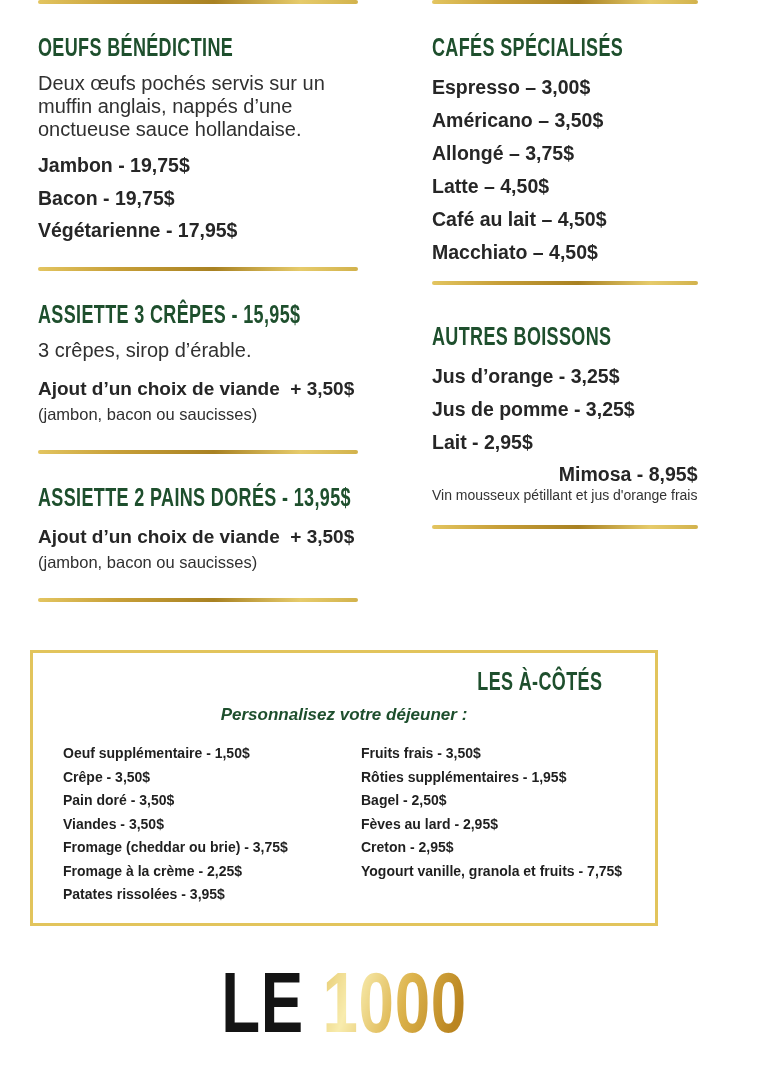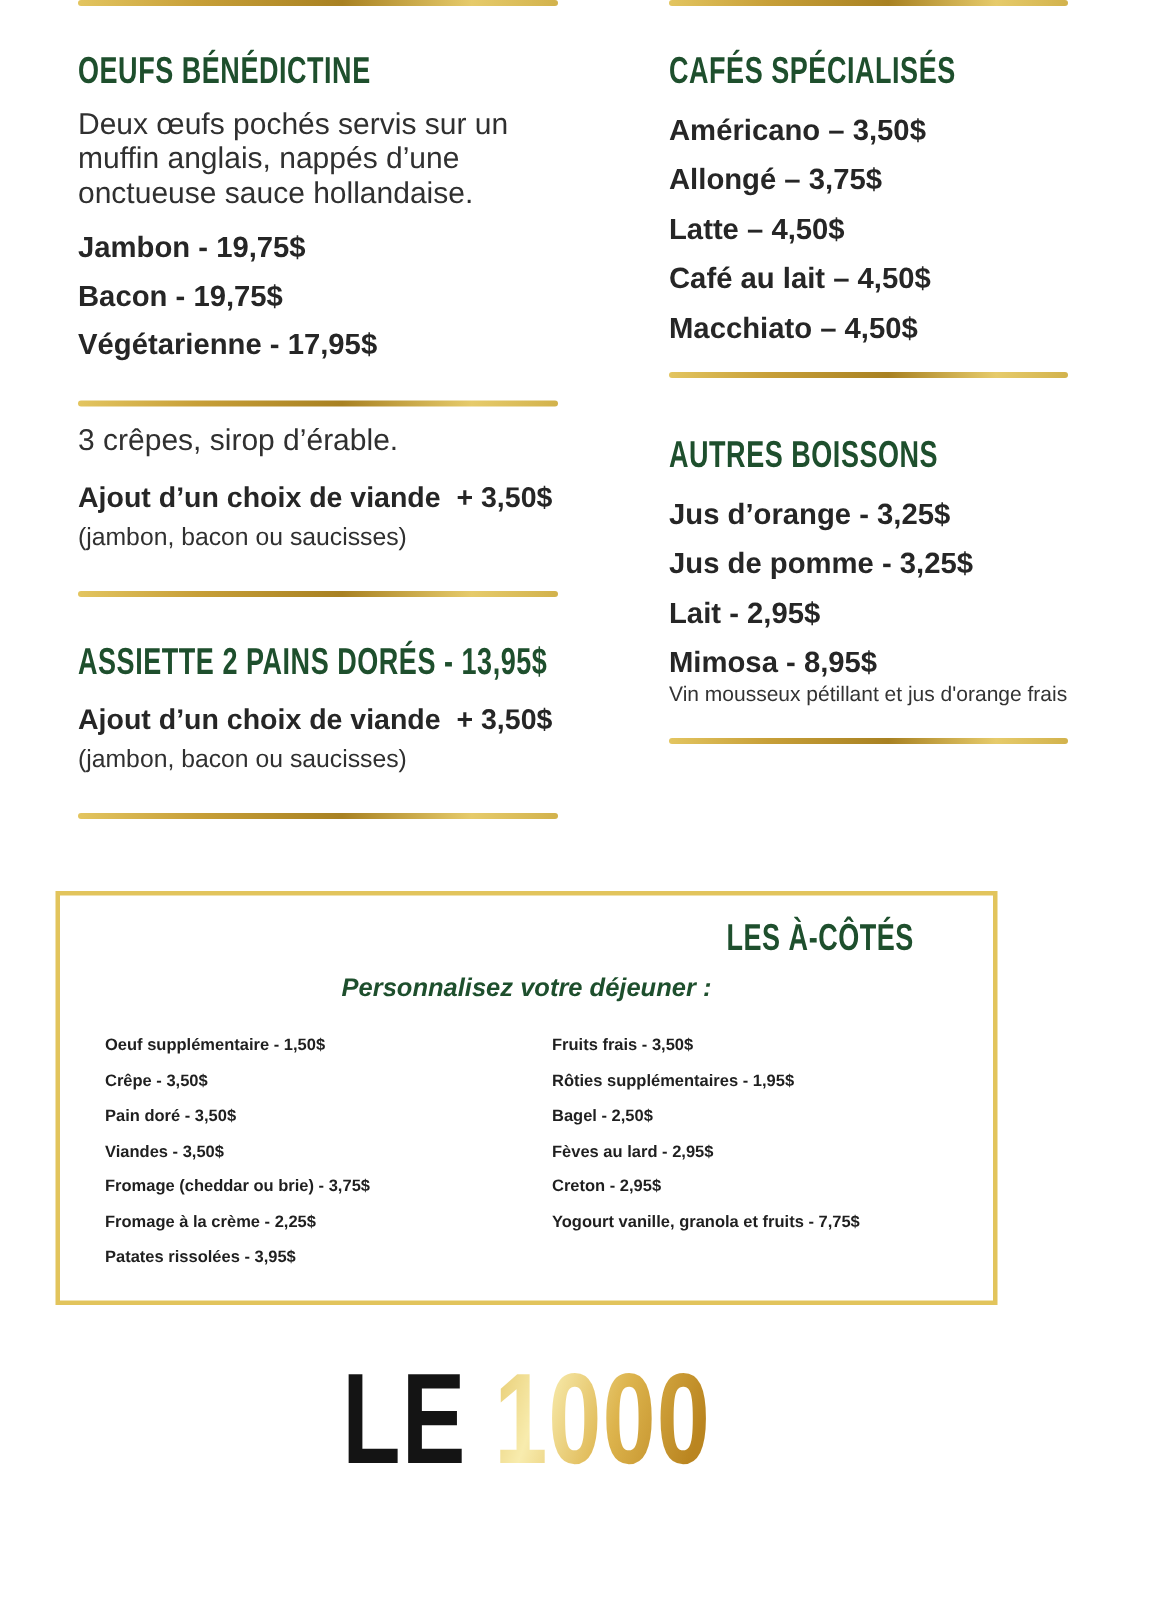--- a/index.html
+++ b/index.html
@@ -8,21 +8,21 @@
     --ink:#282828;
   }
   *{margin:0;padding:0;box-sizing:border-box;}
   html,body{background:#ffffff;}
   body{
     width:776px;height:1080px;
     font-family:"Liberation Sans", sans-serif;
     color:var(--ink);
     overflow:hidden;
   }
-  .page{position:relative;width:688px;height:1080px;padding-left:14px;}
+  .page{position:relative;width:688px;height:1080px;}
 
   .columns{display:flex;padding:0 0 0 38px;}
   .col-left{width:320px;margin-right:74px;}
   .col-right{width:322px;}
 
   .gold-line{
     height:4px;border-radius:2px;
     background:linear-gradient(90deg,#e3c560 0%,#c79f38 25%,#a88122 55%,#e6cb6b 82%,#d2b24c 100%);
   }
 
@@ -51,21 +51,21 @@
     width:628px;
     border:3px solid #e2c45c;
     padding:14px 28px 16px;
   }
   .box-title{text-align:right;color:var(--green);font-size:25px;font-weight:800;}
   .box-title .condense{display:inline-block;white-space:nowrap;transform:scaleX(0.72);transform-origin:50% 50%;letter-spacing:0.5px;}
   .box-subtitle{margin-top:9px;text-align:center;color:var(--green);font-size:17px;font-style:italic;font-weight:600;}
   .box-cols{display:flex;margin-top:17px;padding:0 2px;}
   .box-col1{width:298px;}
   .box-col2{flex:1;}
-  .side-item{font-size:11px;font-weight:600;color:#1f1f1f;line-height:23.5px;}
+  .side-item{font-size:14px;font-weight:600;color:#1f1f1f;line-height:23.5px;}
 
   
   .logo{margin-top:38px;text-align:center;}
   .logo-text{
     font-size:86px;font-weight:900;line-height:0.9;
     display:inline-block;transform:scaleX(0.74);transform-origin:50% 50%;
     white-space:nowrap;letter-spacing:1px;
   }
   .logo-le{color:#141414;}
   .logo-num{
@@ -90,20 +90,21 @@
         <div class="items">
           <div class="item">Jambon - 19,75$</div>
           <div class="item">Bacon - 19,75$</div>
           <div class="item">Végétarienne - 17,95$</div>
         </div>
       </div>
 
       <div class="gold-line spacer-div"></div>
 
       <div class="section">
+        <div class="sec-title mt-head"><span class="condense">ASSIETTE 3 CRÊPES - 15,95$</span></div>
         <div class="desc">3 crêpes, sirop d’érable.</div>
         <div class="addon">Ajout d’un choix de viande  + 3,50$</div>
         <div class="addon-note">(jambon, bacon ou saucisses)</div>
       </div>
 
       <div class="gold-line spacer-div"></div>
 
       <div class="section">
         <div class="sec-title mt-head"><span class="condense">ASSIETTE 2 PAINS DORÉS - 13,95$</span></div>
         <div class="addon">Ajout d’un choix de viande  + 3,50$</div>
@@ -112,37 +113,38 @@
 
       <div class="gold-line spacer-div"></div>
     </div>
 
     <div class="col-right">
       <div class="gold-line"></div>
 
       <div class="section">
         <div class="sec-title mt-head"><span class="condense">CAFÉS SPÉCIALISÉS</span></div>
         <div class="items">
+          <div class="item">Espresso – 3,00$</div>
           <div class="item">Américano – 3,50$</div>
           <div class="item">Allongé – 3,75$</div>
           <div class="item">Latte – 4,50$</div>
           <div class="item">Café au lait – 4,50$</div>
           <div class="item">Macchiato – 4,50$</div>
         </div>
       </div>
 
       <div class="gold-line" style="margin-top:18px;"></div>
 
       <div class="section">
         <div class="sec-title mt-head-lg"><span class="condense">AUTRES BOISSONS</span></div>
         <div class="items">
           <div class="item">Jus d’orange - 3,25$</div>
           <div class="item">Jus de pomme - 3,25$</div>
           <div class="item">Lait - 2,95$</div>
-          <div class="item" style="margin-bottom:0;">Mimosa - 8,95$</div>
+          <div class="item" style="margin-bottom:0;text-align:right;">Mimosa - 8,95$</div>
           <div class="small-note">Vin mousseux pétillant et jus d'orange frais</div>
         </div>
       </div>
 
       <div class="gold-line" style="margin-top:22px;"></div>
     </div>
   </div>
 
   <div class="sides-box">
     <div class="box-title"><span class="condense">LES À-CÔTÉS</span></div>

